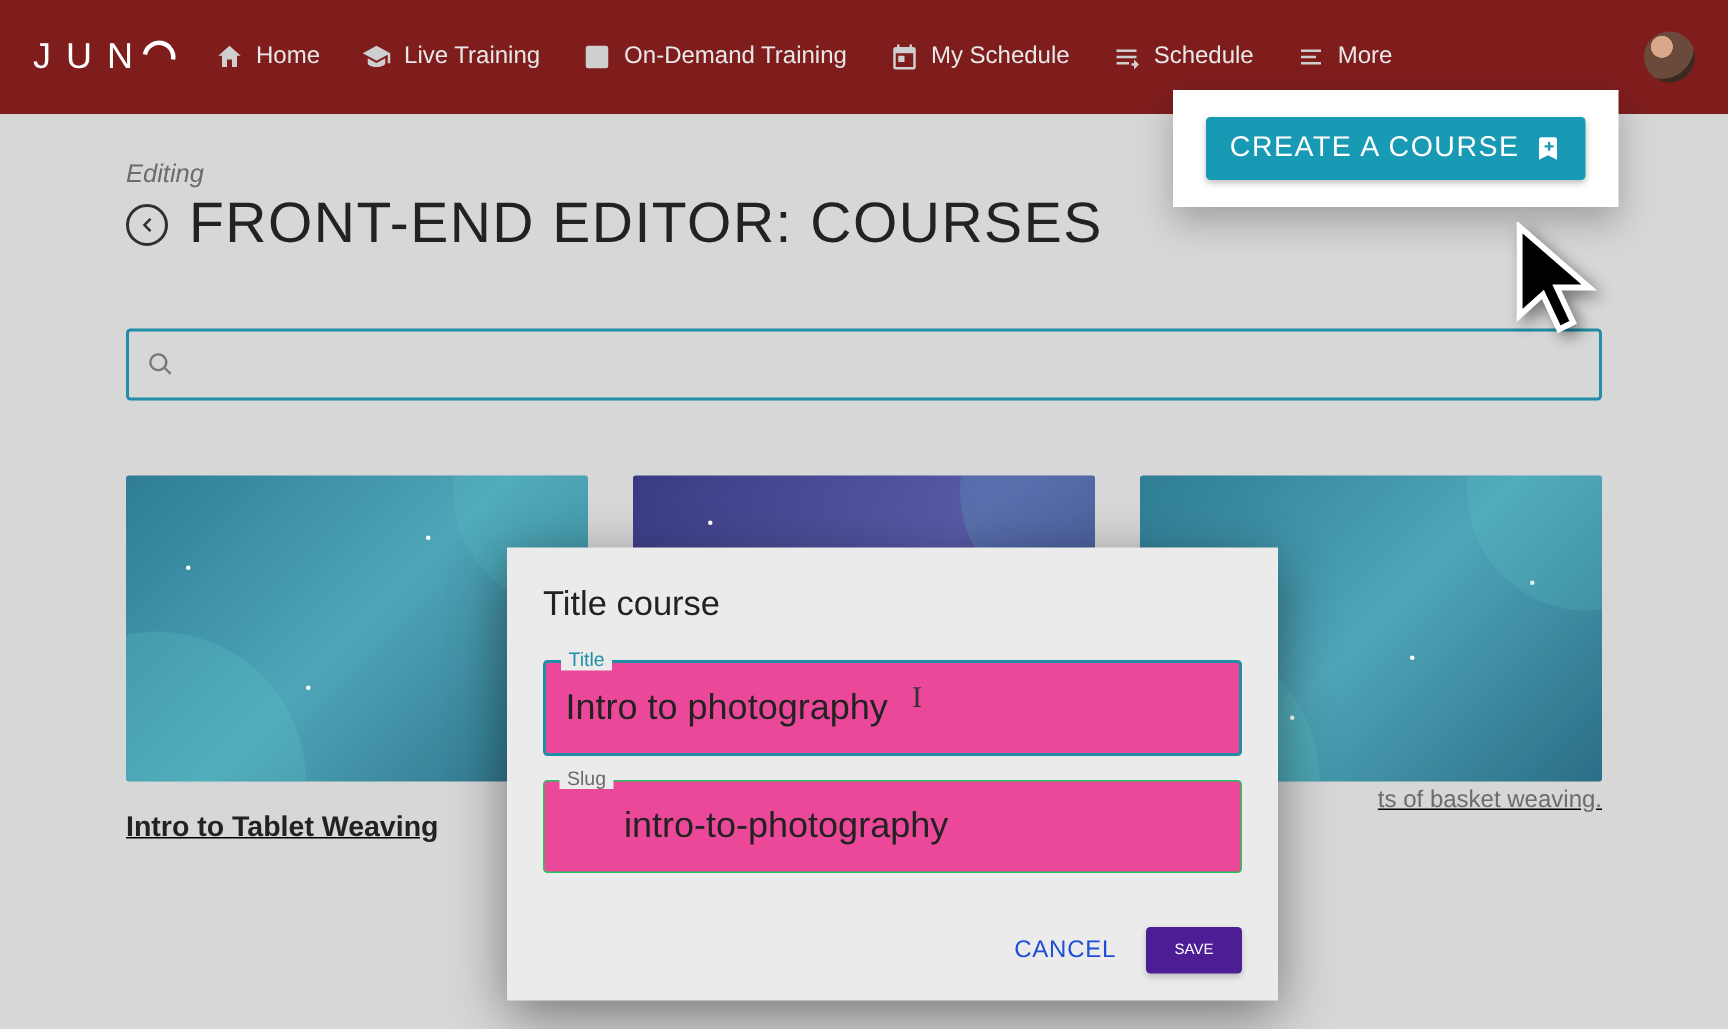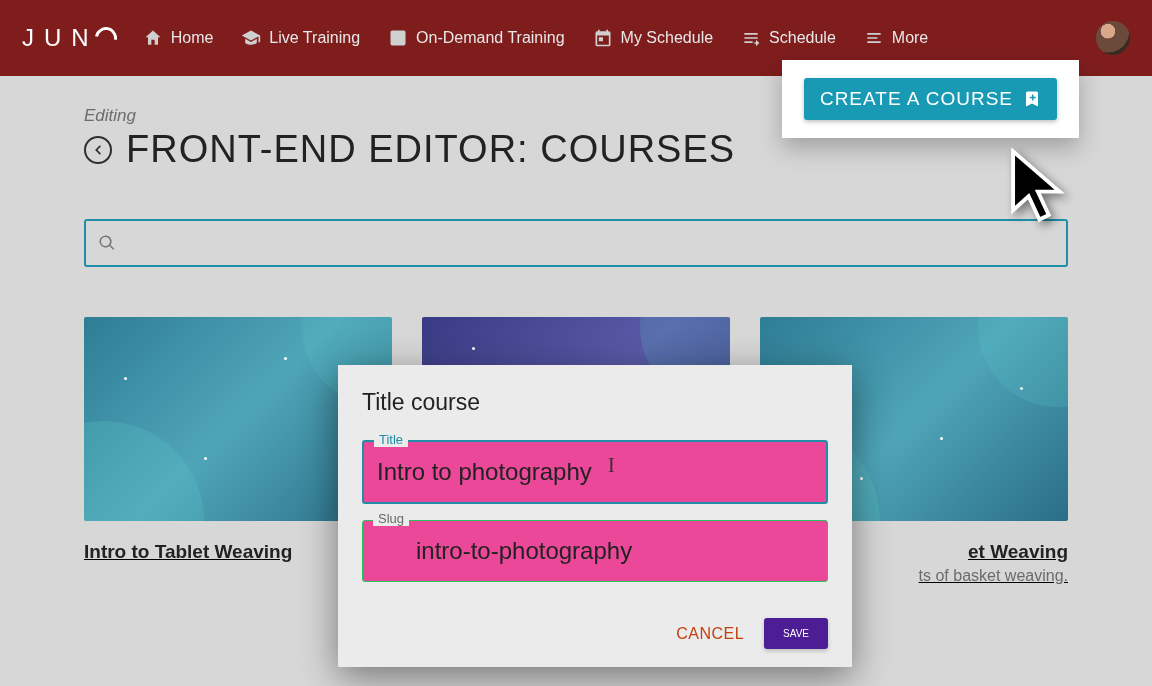--- a/index.html
+++ b/index.html
@@ -169,21 +169,21 @@
   .text-cursor {
     position: absolute; font-size: 20px; color: #333;
     left: 244px; top: 12px;
     font-family: serif;
   }
   .modal-actions {
     display: flex; justify-content: flex-end; gap: 20px; align-items: center;
     margin-top: 36px;
   }
   .btn-cancel {
-    background: none; border: none; color: #c2410c; font-size: 16px; letter-spacing: 0.5px; cursor: pointer; font-weight: 500;
+    background: none; border: none; color: #1d4ed8; font-size: 16px; letter-spacing: 0.5px; cursor: pointer; font-weight: 500;
   }
   .btn-save {
     background: #4c1d95; color: #fff; border: none;
     padding: 10px 19px; font-size: 10px; border-radius: 3px; cursor: pointer; font-weight: 500;
     box-shadow: 0 2px 4px rgba(0,0,0,.2);
   }
 </style>
 </head>
 <body>
 
@@ -279,21 +279,20 @@
       </div>
       <div class="card-title"></div>
     </div>
     <div class="card">
       <div class="card-img">
         <span class="star" style="left:60px;top:50px;"></span>
         <span class="star" style="left:180px;top:120px;"></span>
         <span class="star" style="left:260px;top:70px;"></span>
         <span class="star" style="left:100px;top:160px;"></span>
       </div>
-      <div class="card-title" style="text-align:right;">et Weaving</div>
       <div class="card-sub" style="text-align:right;">ts of basket weaving.</div>
     </div>
   </div>
 </div>
 
 <svg class="big-cursor" width="62" height="78" viewBox="0 0 40 50">
   <path d="M2 2 L2 40 L12 31 L19 46 L25 43 L18 28 L32 28 Z" fill="#000" stroke="#fff" stroke-width="2.5"></path>
 </svg>
 
 <div class="modal">

